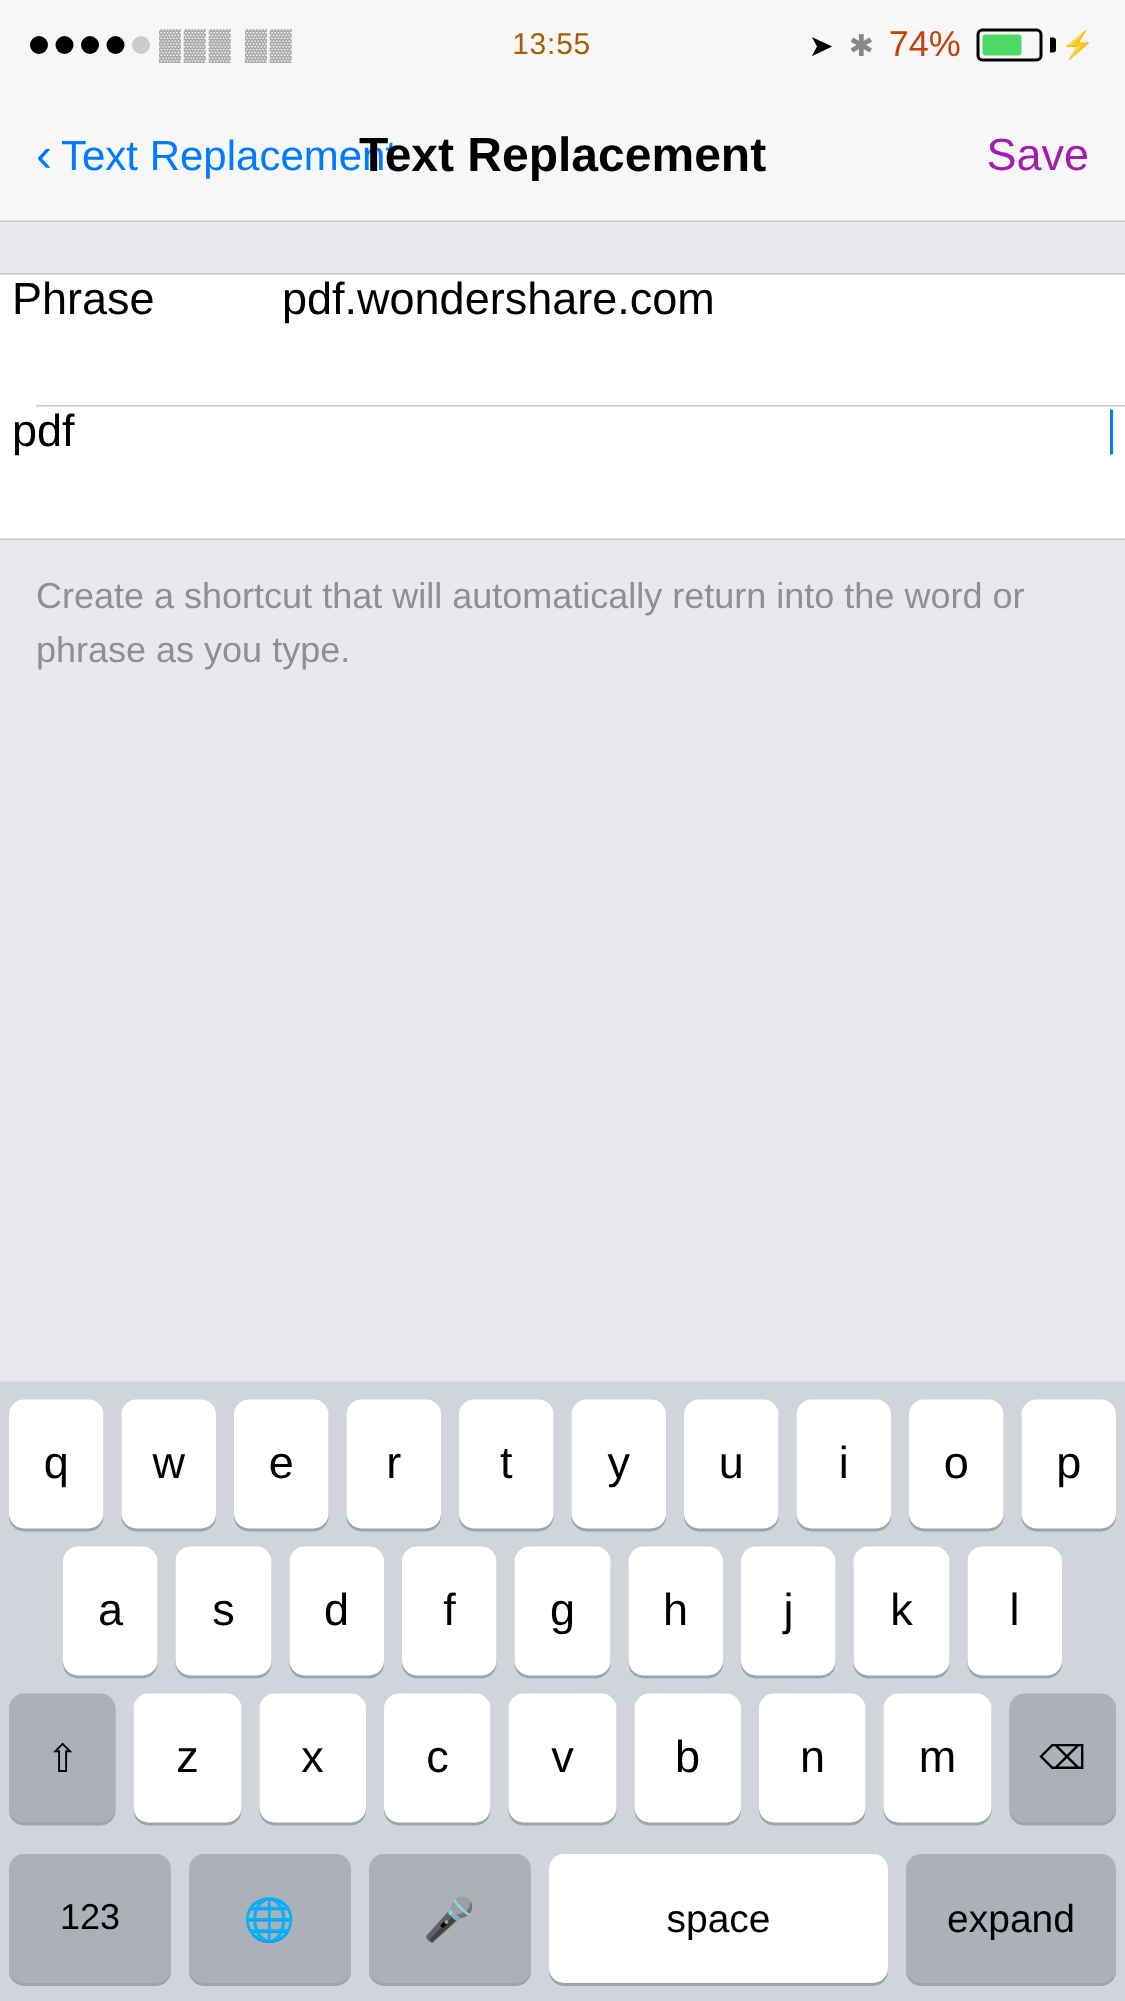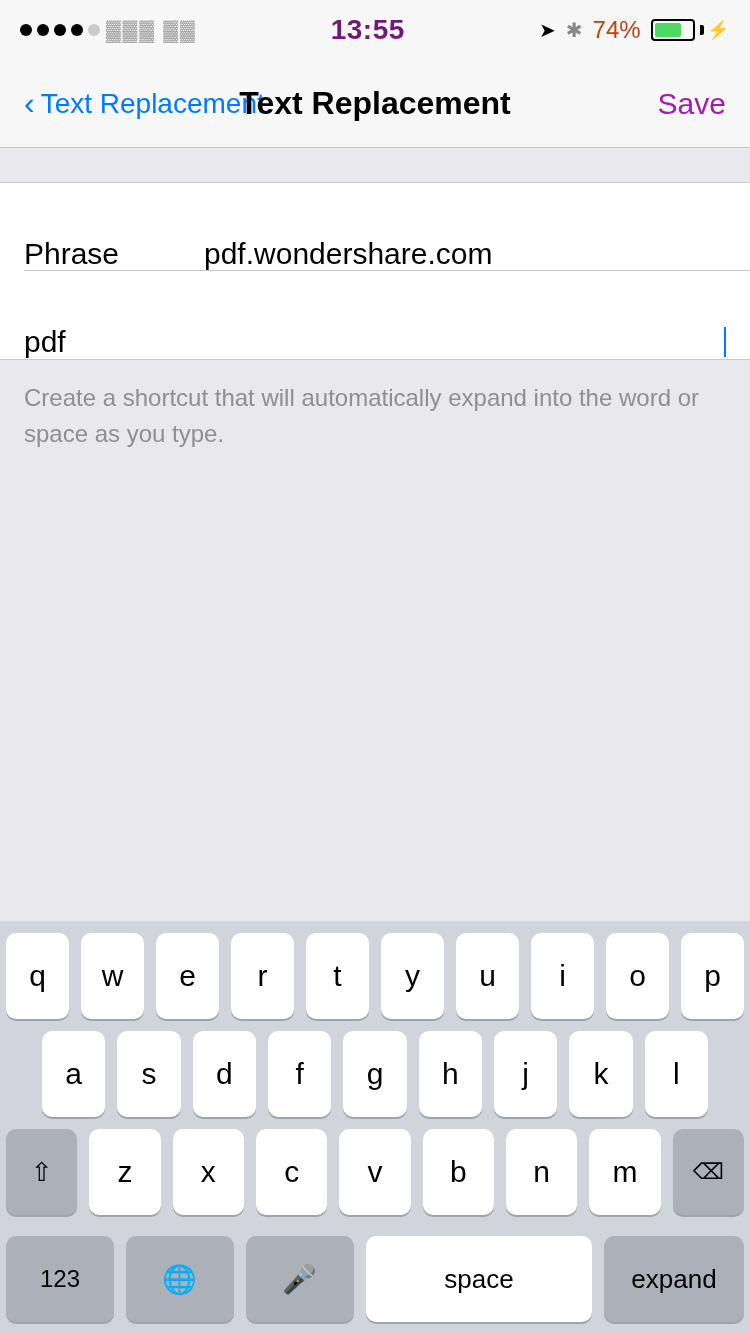--- a/index.html
+++ b/index.html
@@ -42,23 +42,23 @@
       background: #000;
     }
 
     .carrier-text {
       font-size: 24px;
       color: #888;
       letter-spacing: 1px;
     }
 
     .status-center {
-      font-size: 28px;
-      font-weight: 700;
-      color: #701a75;
+      font-size: 20px;
+      font-weight: 400;
+      color: #a16207;
       letter-spacing: 0.5px;
     }
 
     .status-right {
       display: flex;
       align-items: center;
       gap: 10px;
     }
 
     .battery-container {
@@ -139,22 +139,22 @@
     
     .form-section {
       background: #fff;
       margin-top: 34px;
       border-top: 1px solid #c8c8cd;
       border-bottom: 1px solid #c8c8cd;
     }
 
     .form-row {
       display: flex;
-      align-items: flex-end;
-      padding: 0 24px;
+      align-items: flex-start;
+      padding: 0 8px;
       height: 88px;
       position: relative;
     }
 
     .form-row:not(:last-child)::after {
       content: '';
       position: absolute;
       bottom: 0;
       left: 24px;
       right: 0;
@@ -341,21 +341,21 @@
     </div>
   </div>
   <div class="form-row">
     <div class="form-input-area">
       <span class="form-value">pdf</span>
         <span class="cursor-indicator"></span>
     </div>
   </div>
 </div>
 
-<div class="helper-text">Create a shortcut that will automatically expand into the word or space as you type.</div>
+<div class="helper-text">Create a shortcut that will automatically return into the word or phrase as you type.</div>
 
 <div class="keyboard">
   <div class="keyboard-rows">
 
     <div class="key-row">
       <div class="key">q</div>
       <div class="key">w</div>
       <div class="key">e</div>
       <div class="key">r</div>
       <div class="key">t</div>

